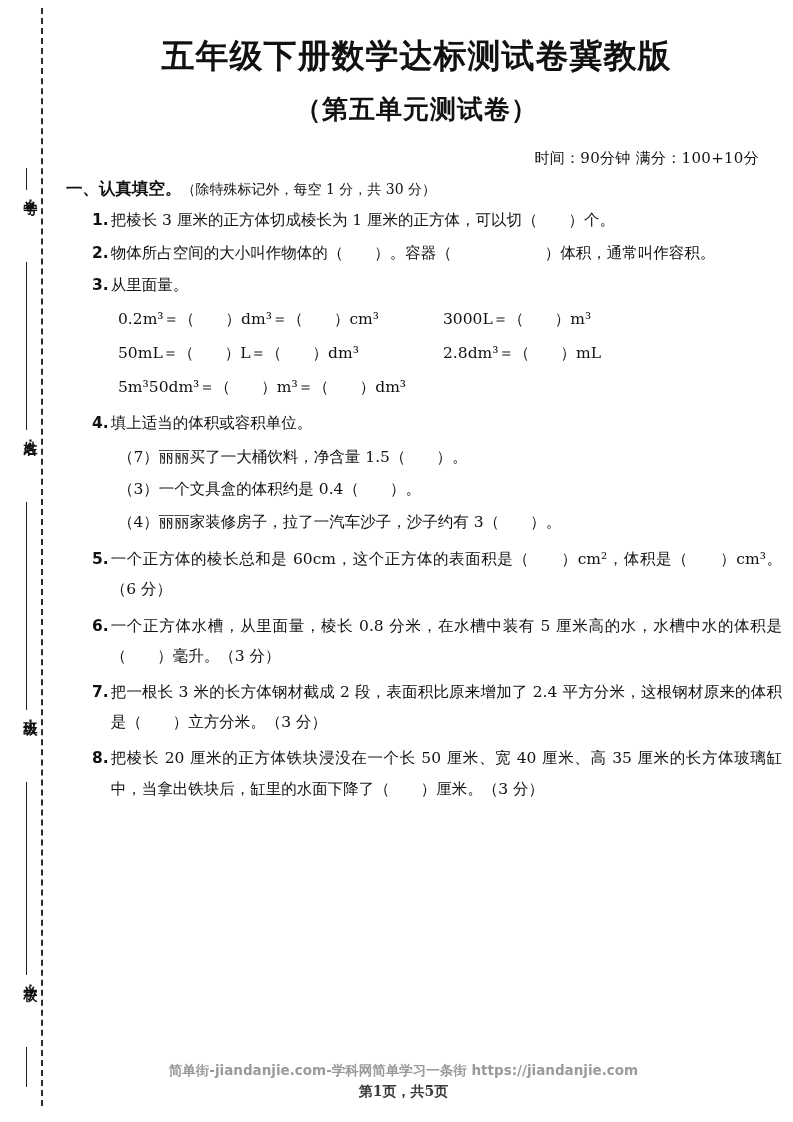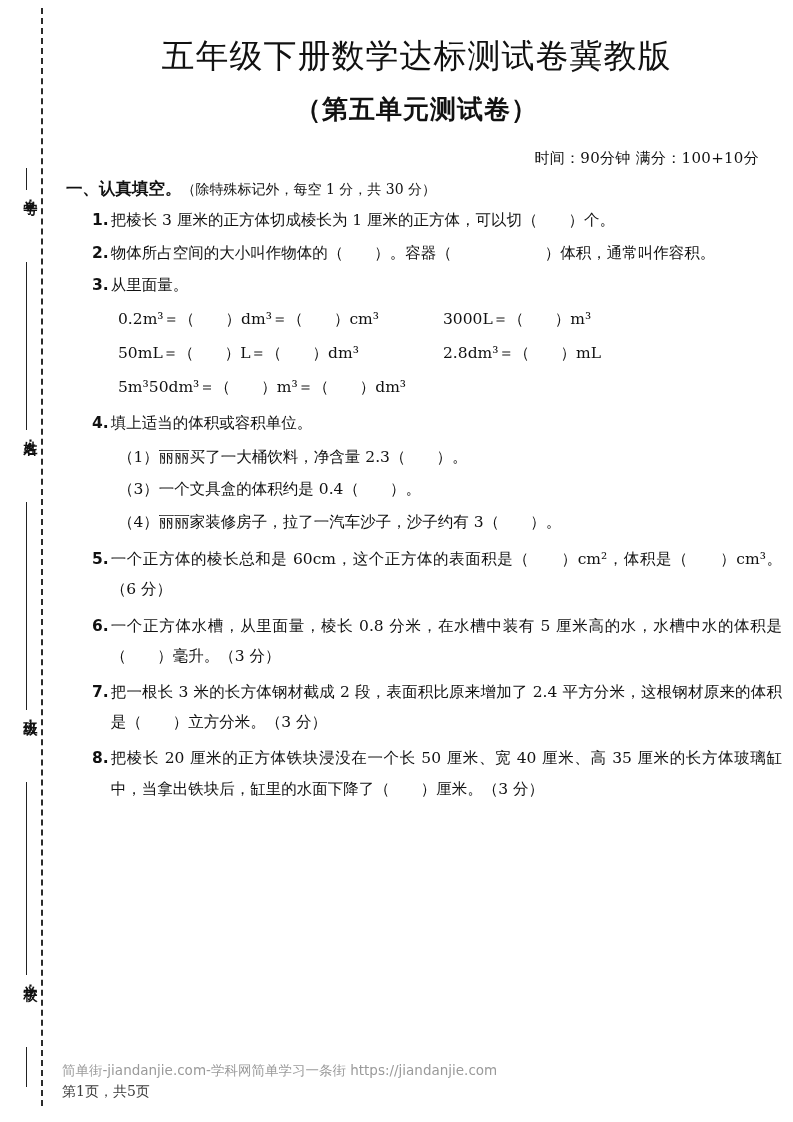--- a/index.html
+++ b/index.html
@@ -58,21 +58,21 @@
     position: absolute;
     left: 62px;
     top: 0;
     width: 731px;
     height: 1122px;
   }
 
   #title-main {
     text-align: center;
     font-size: 33px;
-    font-weight: normal;
+    font-weight: bold;
     letter-spacing: 1px;
     margin: 36px 0 0 0;
     padding-right: 22px;
     line-height: 1.2;
   }
   #title-sub {
     text-align: center;
     font-size: 26px;
     font-weight: bold;
     letter-spacing: 1px;
@@ -159,23 +159,25 @@
     margin: 0;
     display: flex;
     gap: 25px;
   }
   .conv .c1 { flex: 0 0 300px; }
   .conv .c2 { flex: 0 0 auto; }
 
   
   #footer {
     position: absolute;
-    left: 62px;
+    left: 48px;
     top: 1062px;
     width: 731px;
+    text-align: center;
+    font-weight: bold;
   }
   #watermark {
     font-family: "DejaVu Sans", "Liberation Sans", sans-serif;
     font-size: 13.5px;
     color: #9a9a9a;
     padding-right: 20px;
   }
   #pagenum {
     font-size: 14px;
     color: #3a3a3a;
@@ -242,21 +244,21 @@
     </div>
     <div class="conv">
       <span class="c1">5m³50dm³＝（　　）m³＝（　　）dm³</span>
       <span class="c2"></span>
     </div>
 
     <div class="q" style="margin-top:4px;">
       <span class="num">4.</span>
       <span class="body">填上适当的体积或容积单位。</span>
     </div>
-    <div class="sub">（1）丽丽买了一大桶饮料，净含量 2.3（　　）。</div>
+    <div class="sub">（7）丽丽买了一大桶饮料，净含量 1.5（　　）。</div>
     <div class="sub">（3）一个文具盒的体积约是 0.4（　　）。</div>
     <div class="sub">（4）丽丽家装修房子，拉了一汽车沙子，沙子约有 3（　　）。</div>
 
     <div class="q" style="margin-top:6px;">
       <span class="num">5.</span>
       <span class="body">一个正方体的棱长总和是 60cm，这个正方体的表面积是（　　）cm²，体积是（　　）cm³。（6 分）</span>
     </div>
 
     <div class="q" style="margin-top:6px;">
       <span class="num">6.</span>

